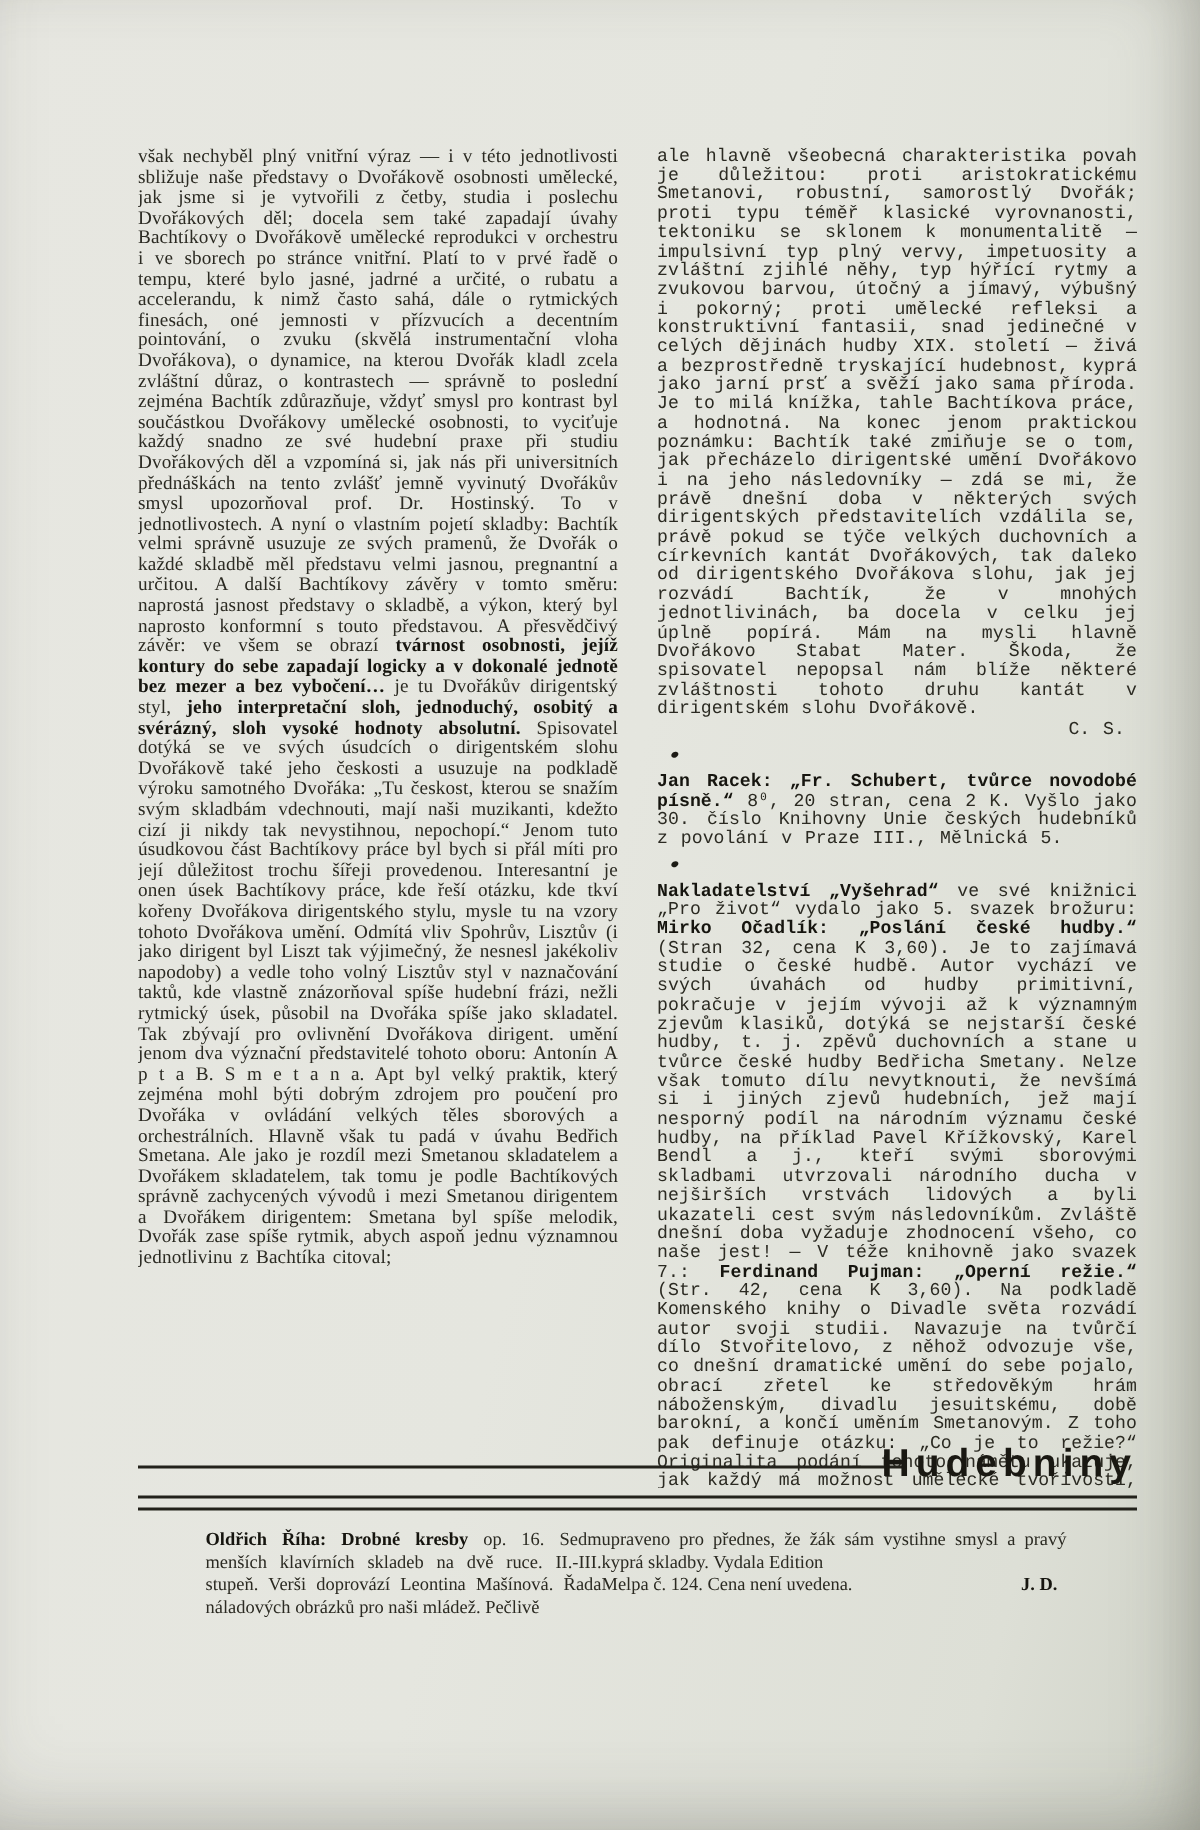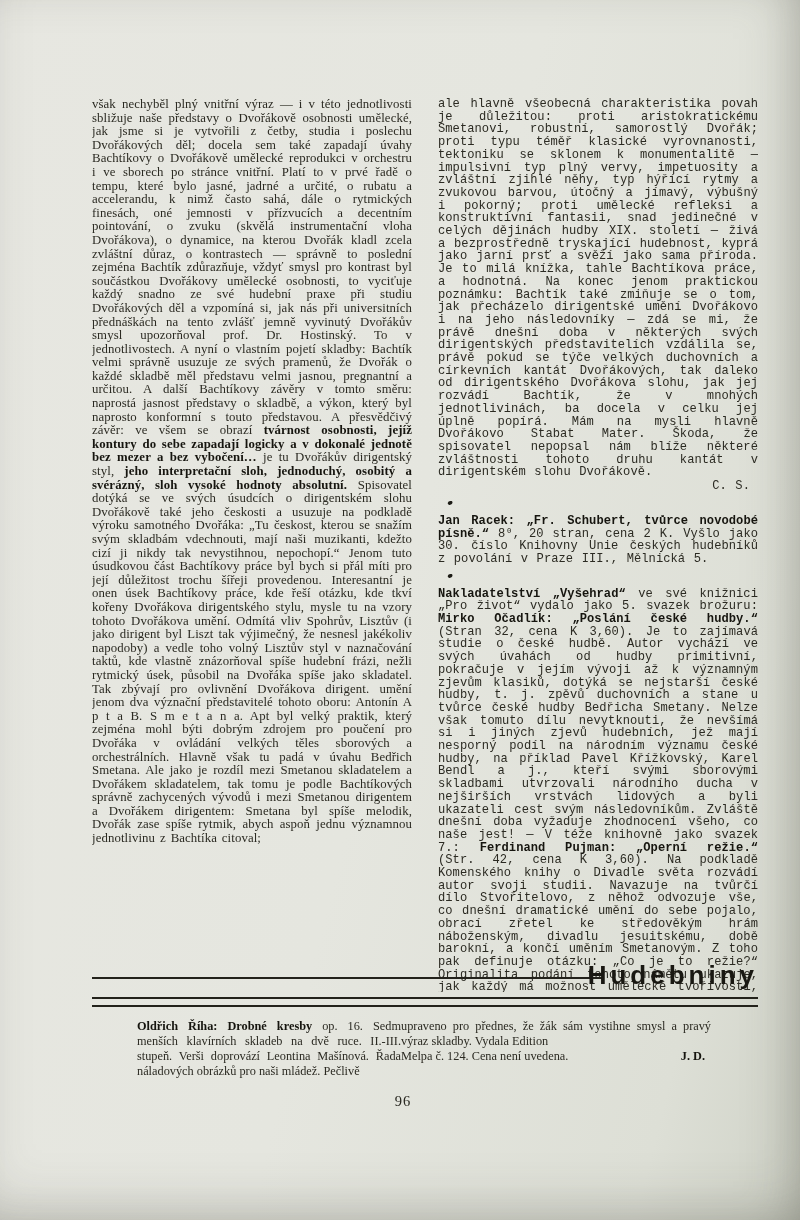--- a/index.html
+++ b/index.html
@@ -88,23 +88,22 @@
   <div class="section-header">
     <div class="rule rule-left"></div>
     <div class="section-title">Hudebniny</div>
     <div class="rule rule-f1"></div>
     <div class="rule rule-f2"></div>
   </div>
 
   <div class="bottom-cols">
     <div class="bcol-left jp"><span class="bold">Oldřich Říha: Drobné kresby</span><span> op. 16. Sedm menších klavírních skladeb na dvě ruce. II.-III. stupeň. Verši doprovází Leontina Mašínová. Řada náladových obrázků pro naši mládež. Pečlivě</span></div>
     <div class="bcol-right">
-      <div class="jp"><span>upraveno pro přednes, že žák sám vystihne smysl a pravý výraz skladby. Vydala Edition</span></div>
+      <div class="jp"><span>upraveno pro přednes, že žák sám vystihne smysl a pravý kyprá skladby. Vydala Edition</span></div>
       <div class="sig-line">
         <span>Melpa č. 124. Cena není uvedena.</span>
         <span class="bold">J. D.</span>
       </div>
     </div>
   </div>
 
-  <div class="page-number">96</div>
 
 </div>
 
 </body></html>

